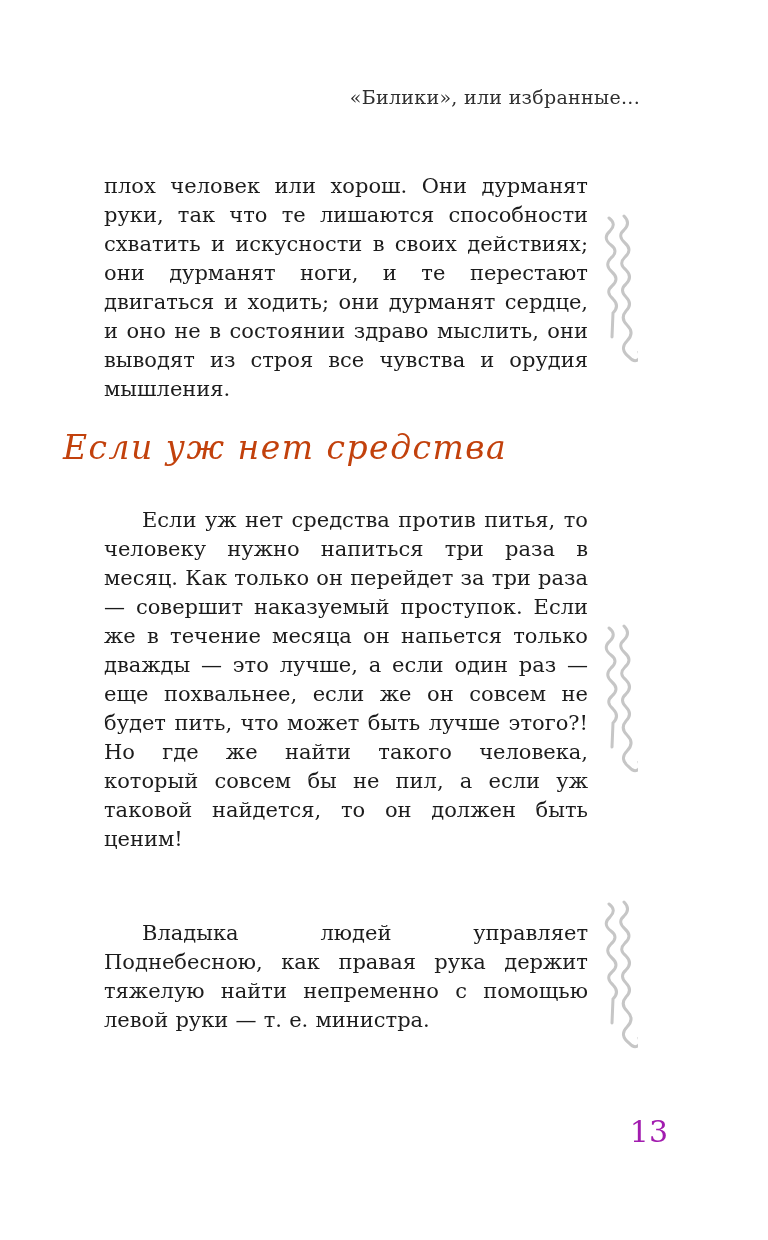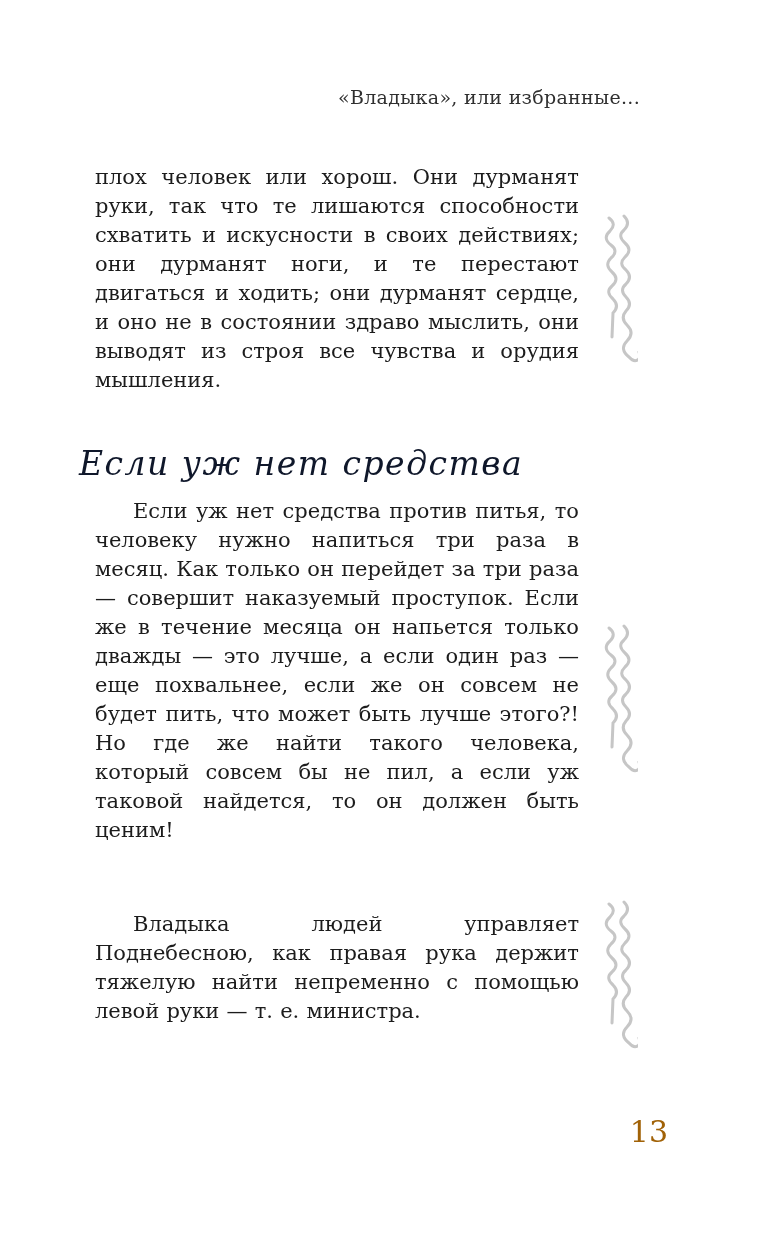--- a/index.html
+++ b/index.html
@@ -20,69 +20,69 @@
     top: 86px;
     right: 128px;
     font-size: 19px;
     color: #2f2f2f;
     letter-spacing: 0.3px;
   }
   .body-text {
     position: absolute;
     left: 88px;
     width: 484px;
-    margin: 7px;
+    margin: 16px;
     font-size: 21px;
     line-height: 29px;
     color: #1c1c1c;
     text-align: justify;
     hyphens: auto;
     -webkit-hyphens: auto;
     word-spacing: 0.5px;
   }
   .para1 { top: 156px; }
   .para2 { top: 490px; text-indent: 38px; }
   .para3 { top: 903px; text-indent: 38px; }
   .section-heading {
     position: absolute;
     left: 63px;
-    margin: 16px;
+    margin: 0;
     font-size: 33px;
     font-weight: normal;
     font-style: italic;
-    color: #0f172a;
+    color: #c2410c;
     letter-spacing: 1.5px;
     white-space: nowrap;
   }
   .heading1 { top: 428px; }
   .heading2 { top: 858px; }
   .page-number {
     position: absolute;
     top: 1114px;
     right: 100px;
     font-size: 30px;
-    color: #a16207;
+    color: #a21caf;
   }
   .ornament {
     position: absolute;
     left: 596px;
     width: 42px;
     height: 192px;
   }
   .orn1 { top: 212px; }
   .orn2 { top: 622px; }
   .orn3 { top: 898px; }
   .ornament svg { display: block; }
 </style>
 </head>
 <body>
 
 <div class="page">
 
-  <div class="running-header">«Владыка», или избранные...</div>
+  <div class="running-header">«Билики», или избранные...</div>
 
   <p class="body-text para1">плох человек или хорош. Они дурманят руки, так что те лишаются способности схватить и искусности в своих действиях; они дурманят ноги, и те перестают двигаться и ходить; они дурманят сердце, и оно не в состоянии здраво мыслить, они выводят из строя все чувства и орудия мышления.</p>
 
   <h2 class="section-heading heading1">Если уж нет средства</h2>
 
   <p class="body-text para2">Если уж нет средства против питья, то человеку нужно напиться три раза в месяц. Как только он перейдет за три раза — совершит наказуемый проступок. Если же в течение месяца он напьется только дважды — это лучше, а если один раз — еще похвальнее, если же он совсем не будет пить, что может быть лучше этого?! Но где же найти такого человека, который совсем бы не пил, а если уж таковой найдется, то он должен быть ценим!</p>
 
 
   <p class="body-text para3">Владыка людей управляет Поднебесною, как правая рука держит тяжелую найти непременно с помощью левой руки — т. е. министра.</p>
 

